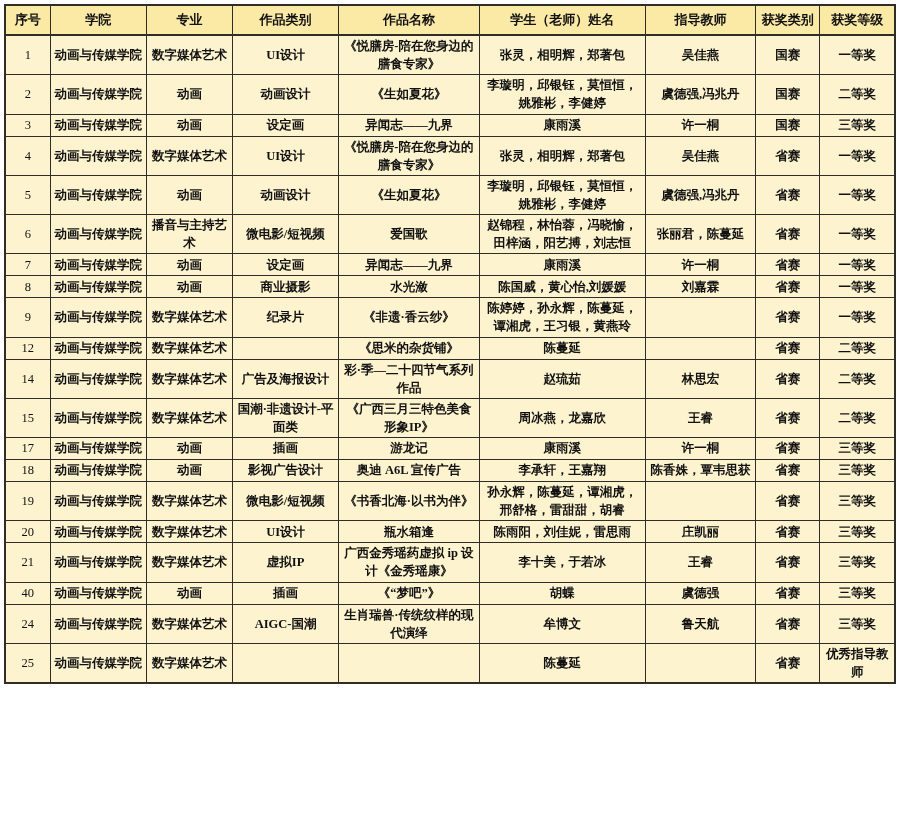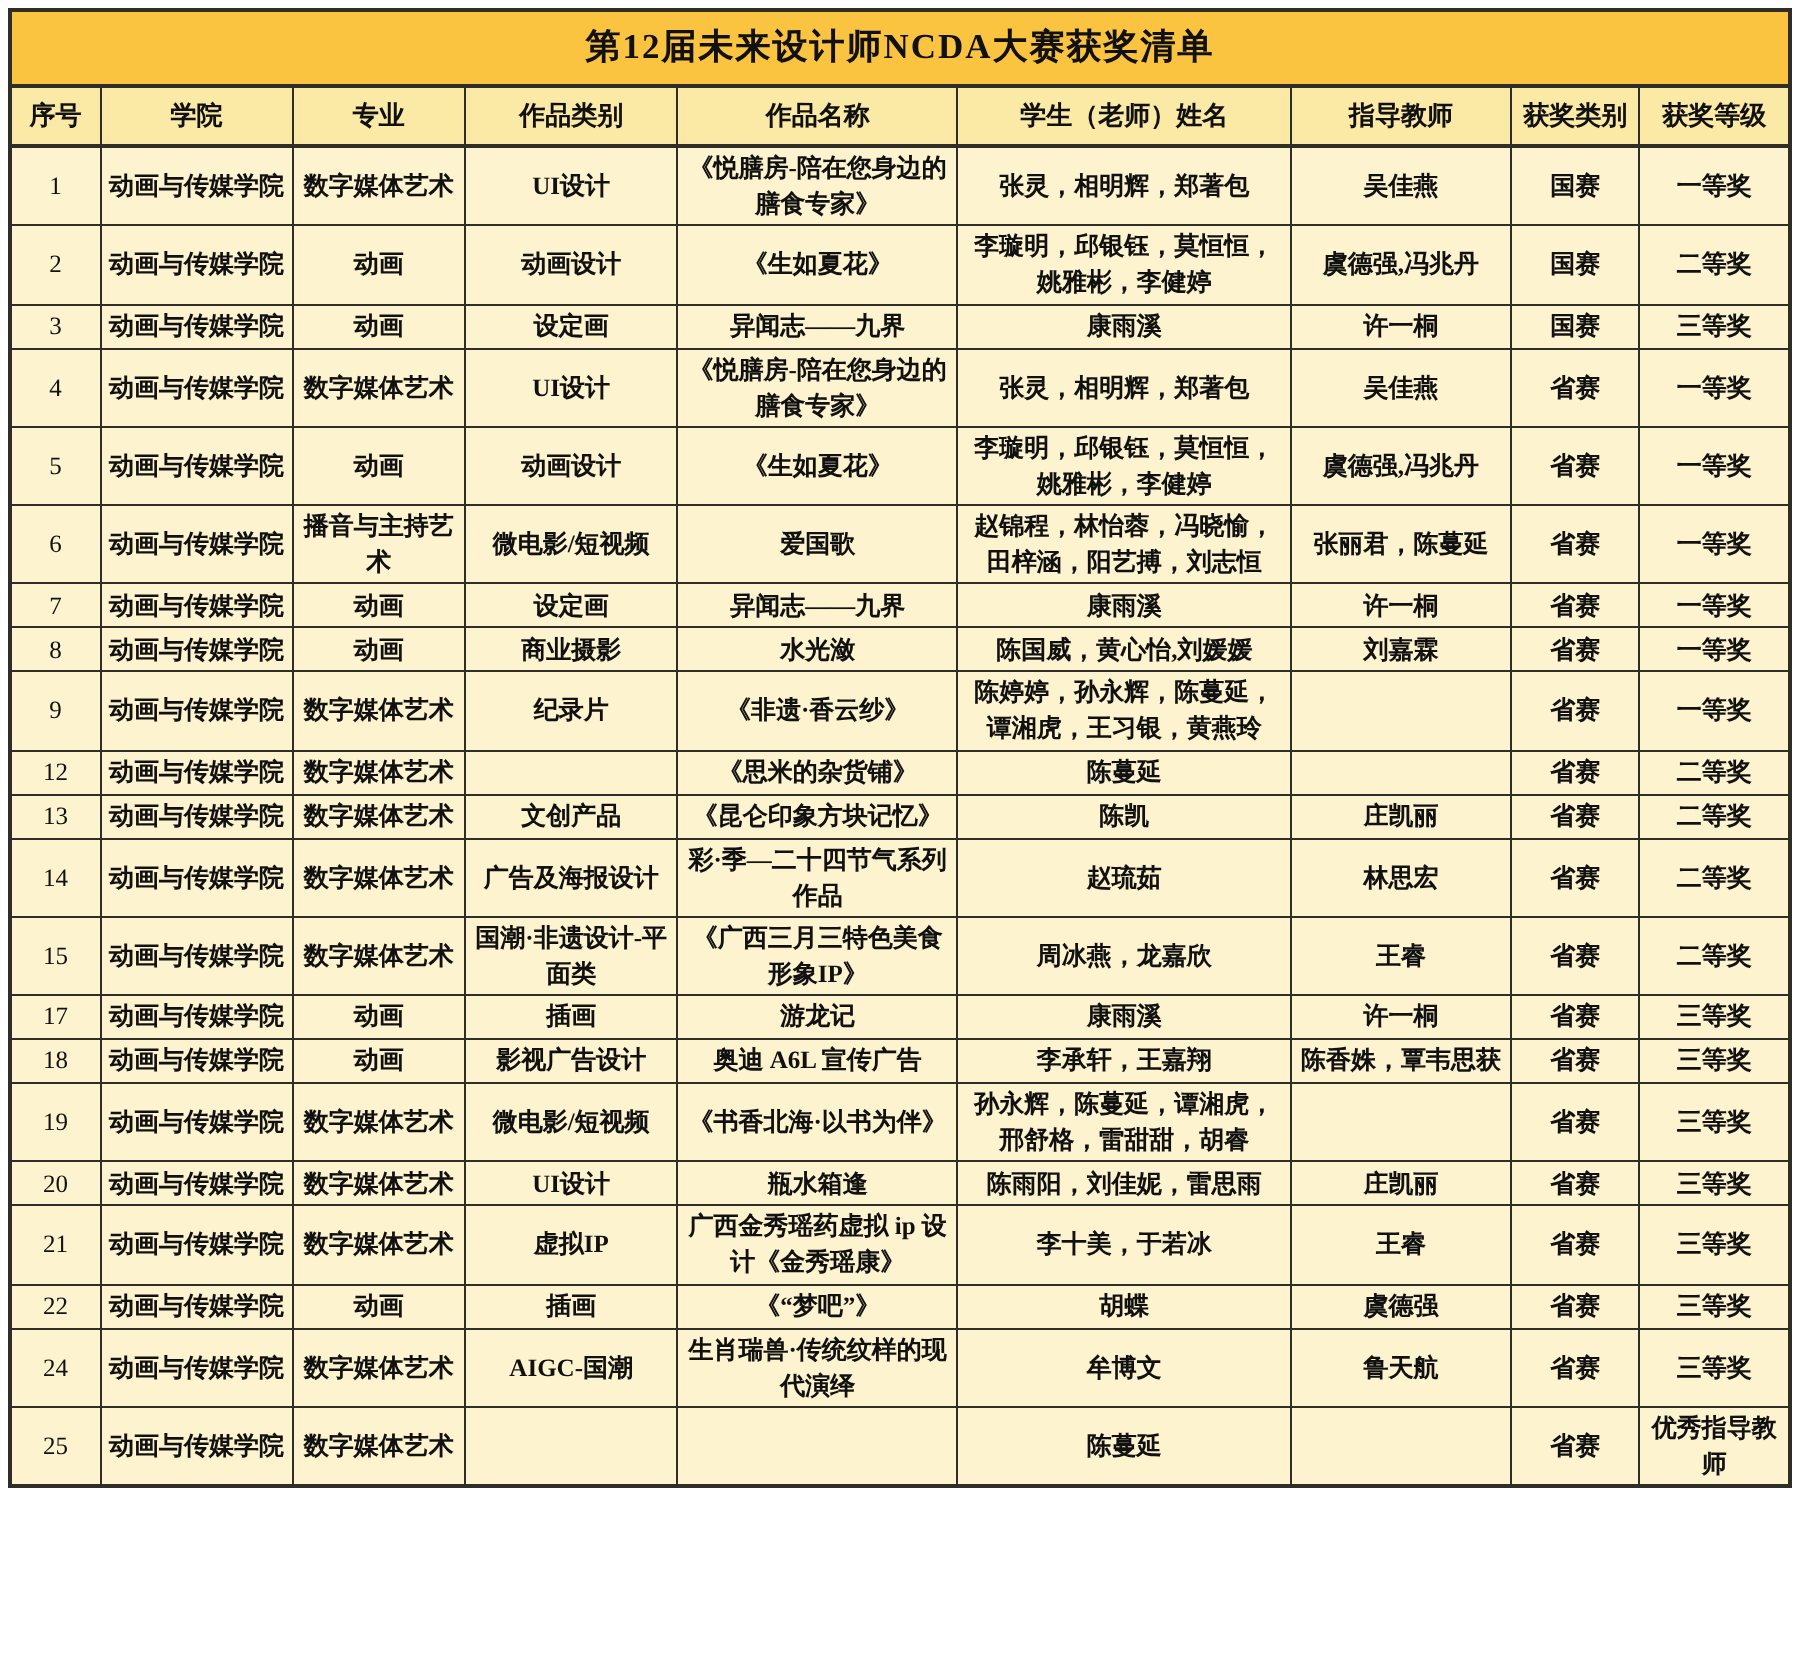--- a/index.html
+++ b/index.html
@@ -80,23 +80,20 @@
         <col class="c-college">
         <col class="c-major">
         <col class="c-category">
         <col class="c-work">
         <col class="c-students">
         <col class="c-advisor">
         <col class="c-award_type">
         <col class="c-award_level">
       </colgroup>
     <thead>
-      <tr class="title-row">
-        <td colspan="9">第12届未来设计师NCDA大赛获奖清单</td>
-      </tr>
       <tr class="header-row" id="header-row">
           <th>序号</th>
           <th>学院</th>
           <th>专业</th>
           <th>作品类别</th>
           <th>作品名称</th>
           <th>学生（老师）姓名</th>
           <th>指导教师</th>
           <th>获奖类别</th>
           <th>获奖等级</th>
@@ -207,31 +204,20 @@
           <td class="cell-college">动画与传媒学院</td>
           <td class="cell-major">数字媒体艺术</td>
           <td class="cell-category"></td>
           <td class="cell-work">《思米的杂货铺》</td>
           <td class="cell-students">陈蔓延</td>
           <td class="cell-advisor"></td>
           <td class="cell-award_type">省赛</td>
           <td class="cell-award_level">二等奖</td>
         </tr>
         <tr>
-          <td class="cell-no">13</td>
-          <td class="cell-college">动画与传媒学院</td>
-          <td class="cell-major">数字媒体艺术</td>
-          <td class="cell-category">文创产品</td>
-          <td class="cell-work">《昆仑印象方块记忆》</td>
-          <td class="cell-students">陈凯</td>
-          <td class="cell-advisor">庄凯丽</td>
-          <td class="cell-award_type">省赛</td>
-          <td class="cell-award_level">二等奖</td>
-        </tr>
-        <tr>
           <td class="cell-no">14</td>
           <td class="cell-college">动画与传媒学院</td>
           <td class="cell-major">数字媒体艺术</td>
           <td class="cell-category">广告及海报设计</td>
           <td class="cell-work">彩·季—二十四节气系列作品</td>
           <td class="cell-students">赵琉茹</td>
           <td class="cell-advisor">林思宏</td>
           <td class="cell-award_type">省赛</td>
           <td class="cell-award_level">二等奖</td>
         </tr>
@@ -295,21 +281,21 @@
           <td class="cell-college">动画与传媒学院</td>
           <td class="cell-major">数字媒体艺术</td>
           <td class="cell-category">虚拟IP</td>
           <td class="cell-work">广西金秀瑶药虚拟 ip 设计《金秀瑶康》</td>
           <td class="cell-students">李十美，于若冰</td>
           <td class="cell-advisor">王睿</td>
           <td class="cell-award_type">省赛</td>
           <td class="cell-award_level">三等奖</td>
         </tr>
         <tr>
-          <td class="cell-no">22</td>
+          <td class="cell-no">40</td>
           <td class="cell-college">动画与传媒学院</td>
           <td class="cell-major">动画</td>
           <td class="cell-category">插画</td>
           <td class="cell-work">《“梦吧”》</td>
           <td class="cell-students">胡蝶</td>
           <td class="cell-advisor">虞德强</td>
           <td class="cell-award_type">省赛</td>
           <td class="cell-award_level">三等奖</td>
         </tr>
         <tr>

